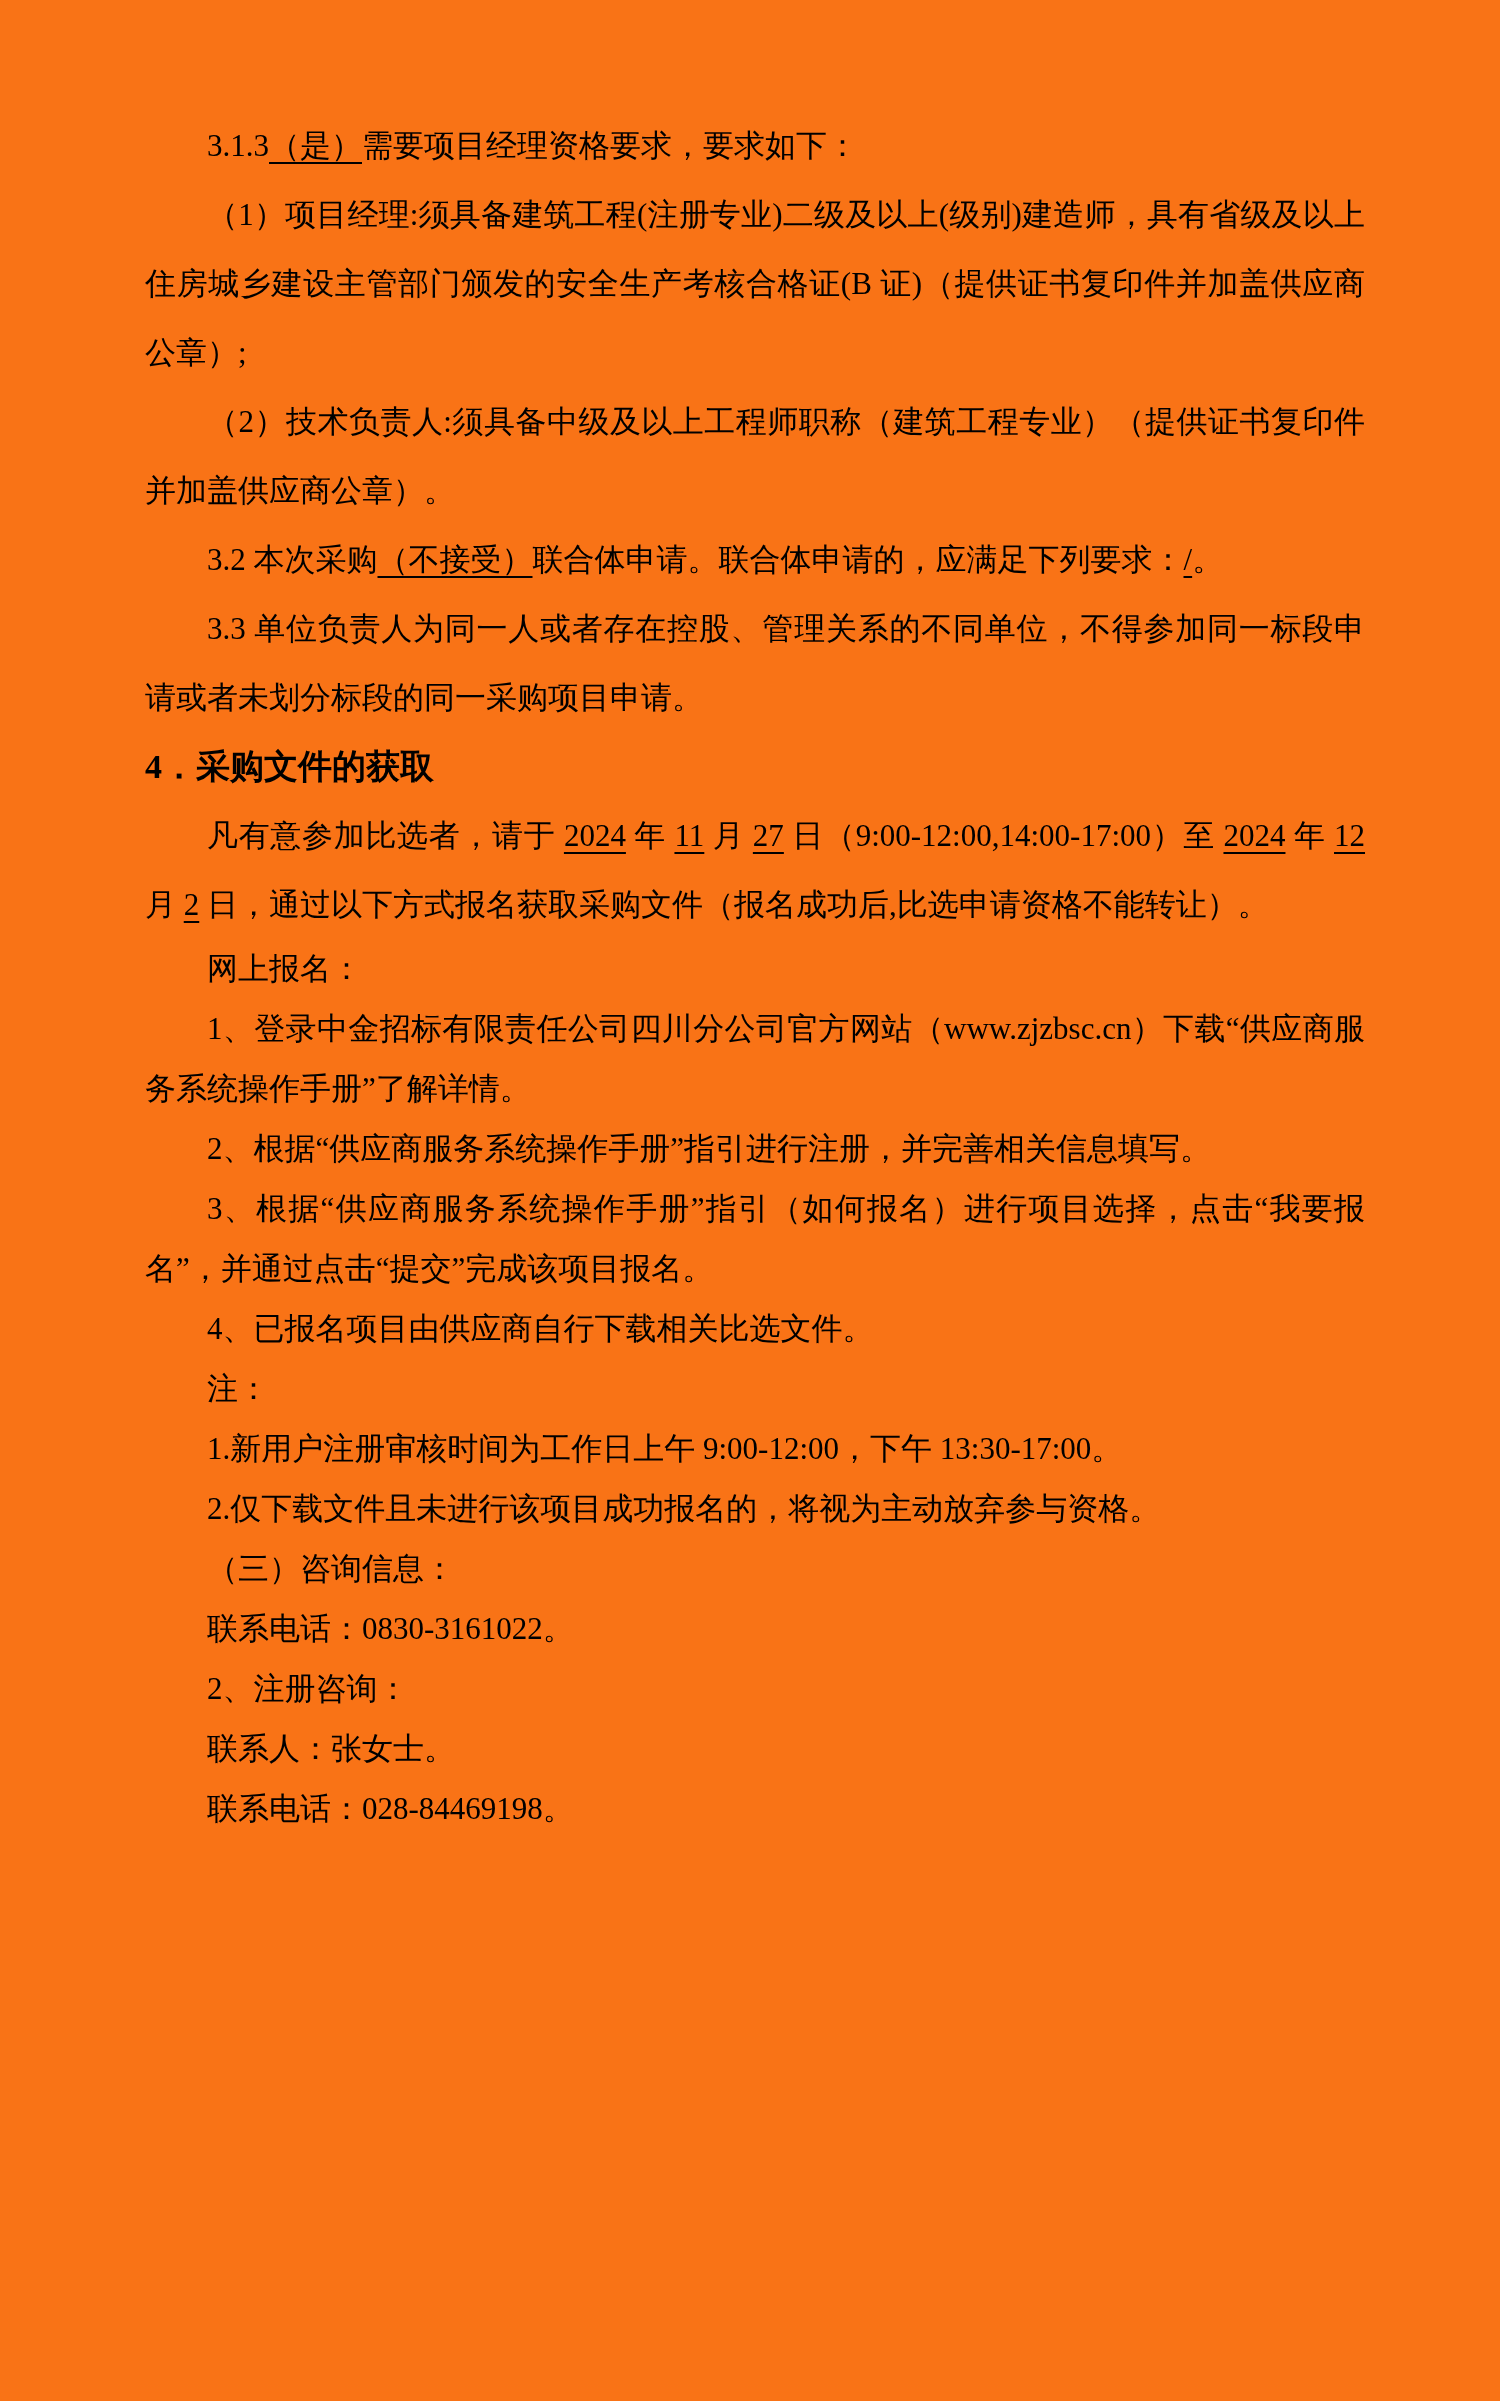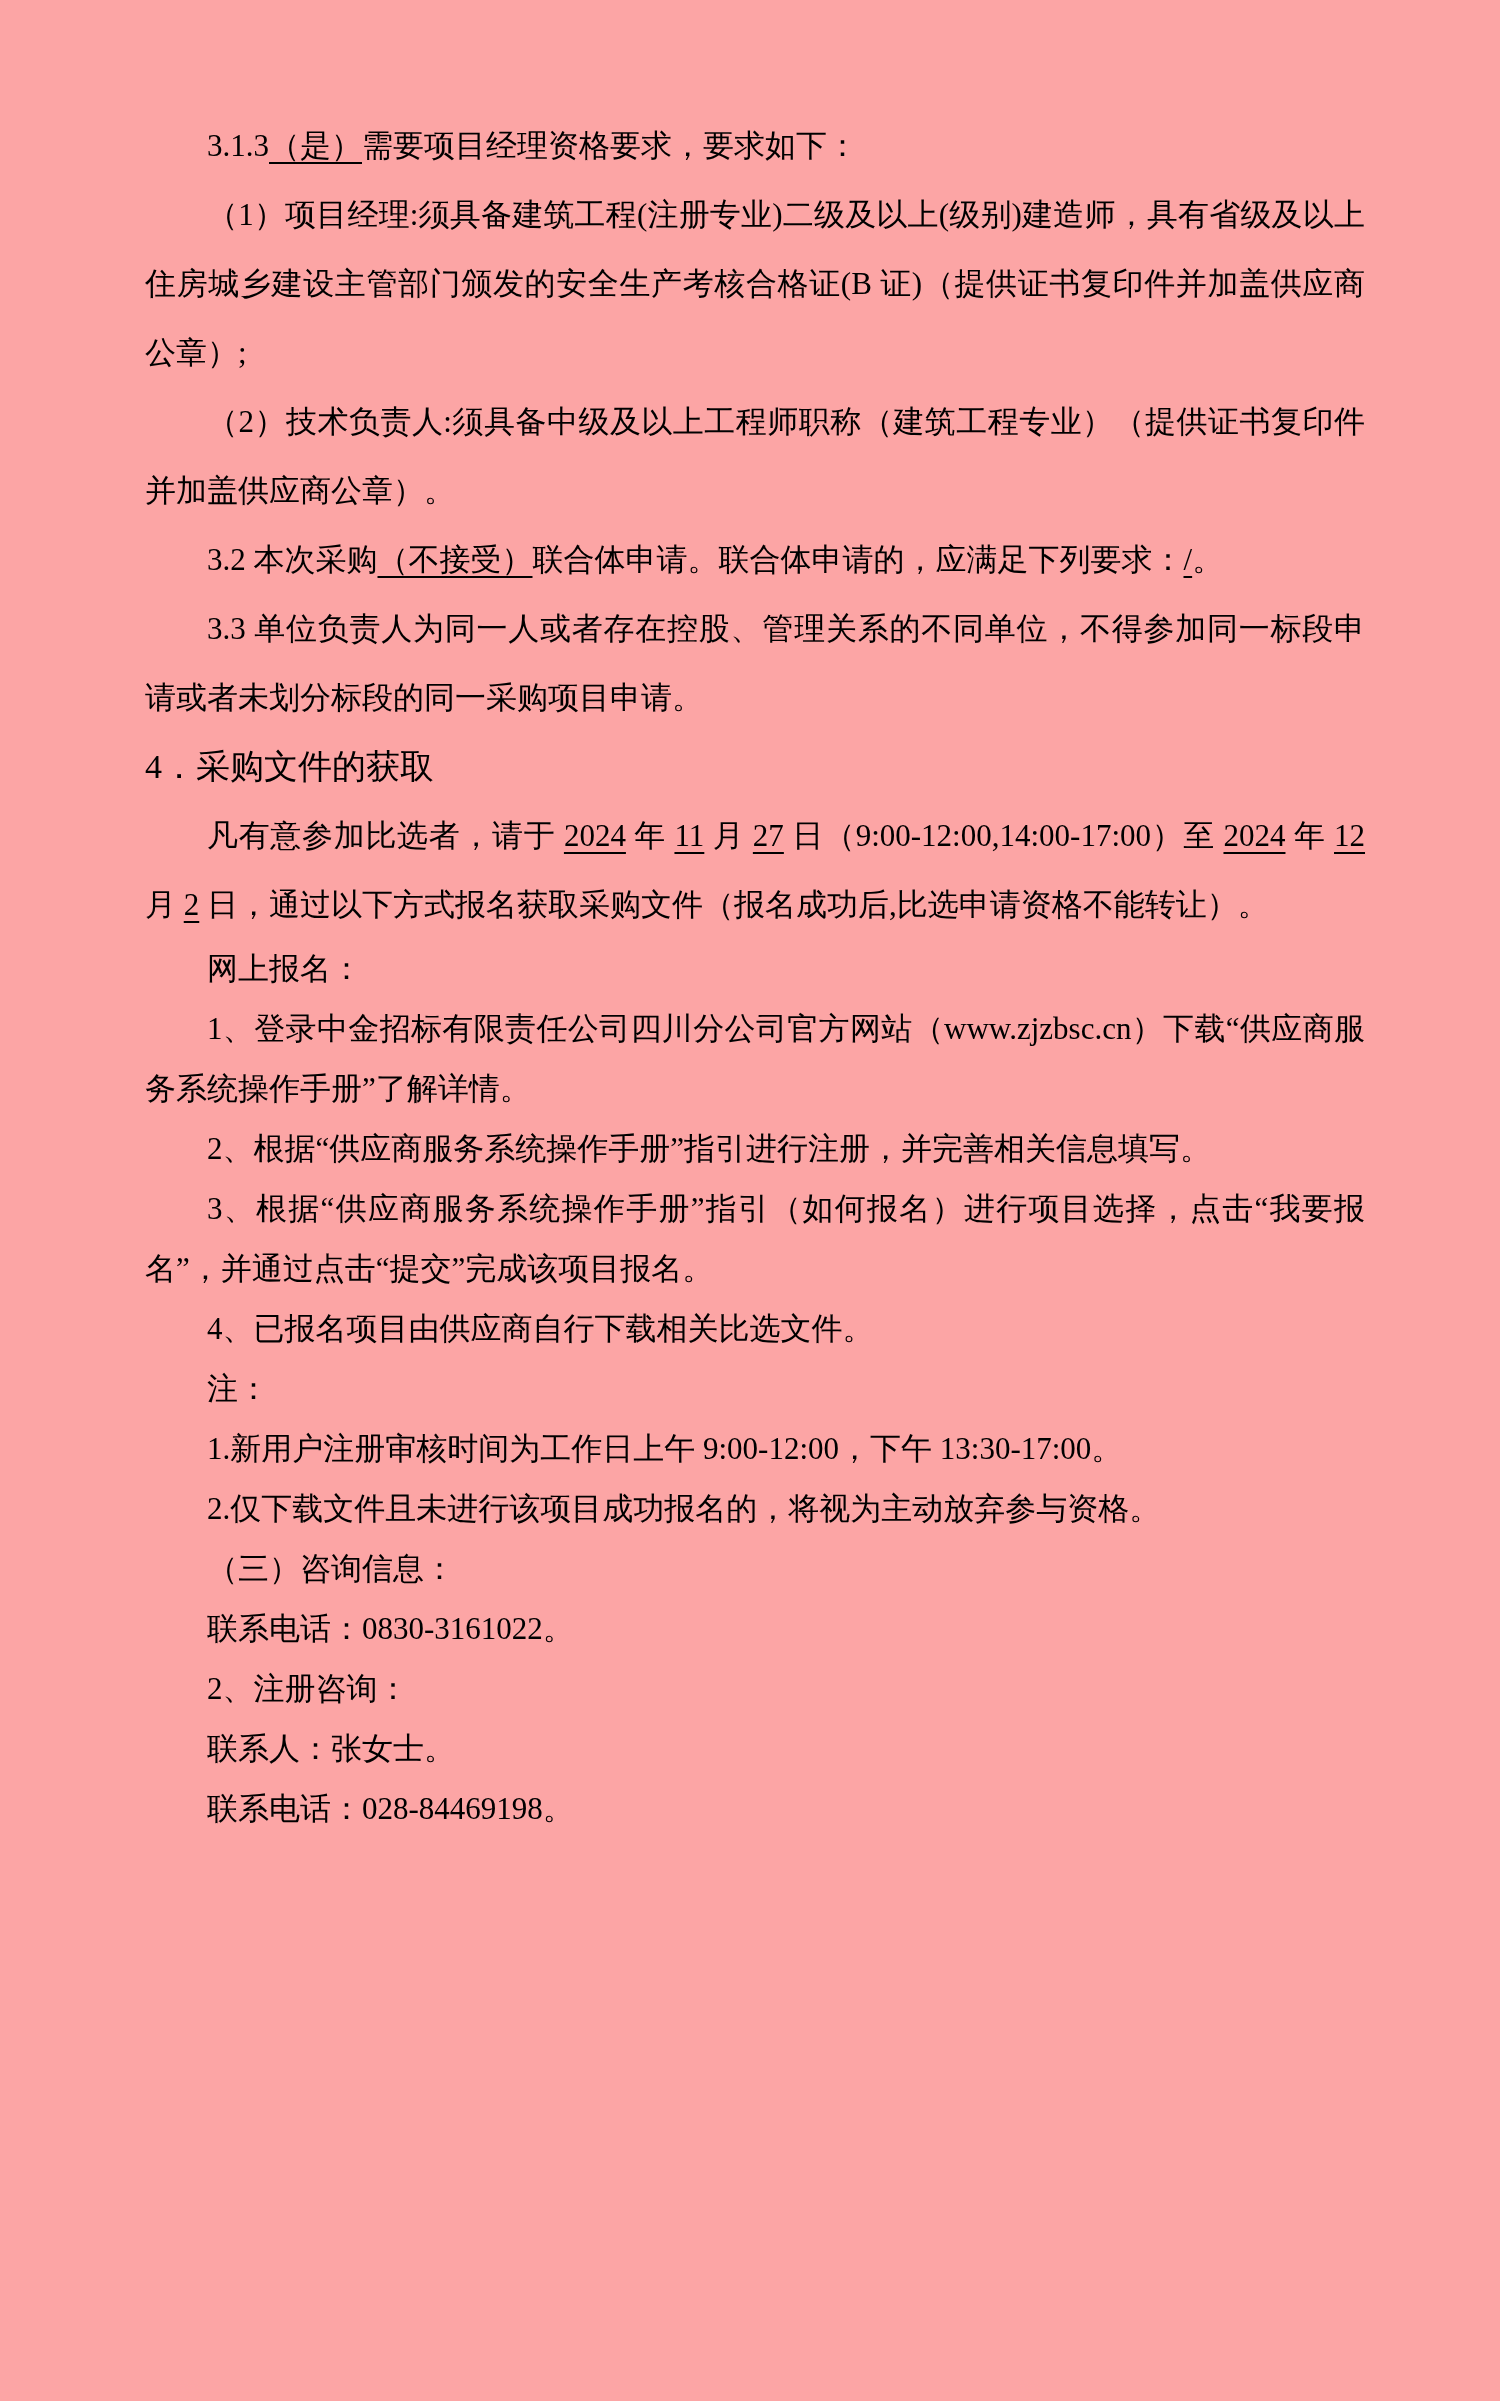--- a/index.html
+++ b/index.html
@@ -4,41 +4,41 @@
 <style>
   html, body {
     margin: 0;
     padding: 0;
     background: #ffffff;
   }
   .page {
     position: relative;
     width: 1500px;
     height: 2401px;
-    background: #fca5a5;
+    background: #f97316;
     color: #000000;
     font-family: "Liberation Serif", "DejaVu Serif", serif;
     box-sizing: border-box;
     padding: 111px 135px 0 145px;
     overflow: hidden;
   }
   .page p {
     margin: 0;
     padding: 0;
     font-size: 31px;
     text-align: justify;
     text-justify: inter-character;
     word-break: normal;
   }
   .sec-a p { line-height: 69px; }
   .sec-b p { line-height: 60px; }
   .indent { text-indent: 2em; }
   .bold { font-weight: normal; }
   .heading {
-    font-weight: normal;
+    font-weight: bold;
     font-size: 34px !important;
     text-indent: 0;
   }
   .u {
     text-decoration: underline;
     text-decoration-thickness: 2px;
     text-underline-offset: 6px;
   }
 </style>
 </head>

